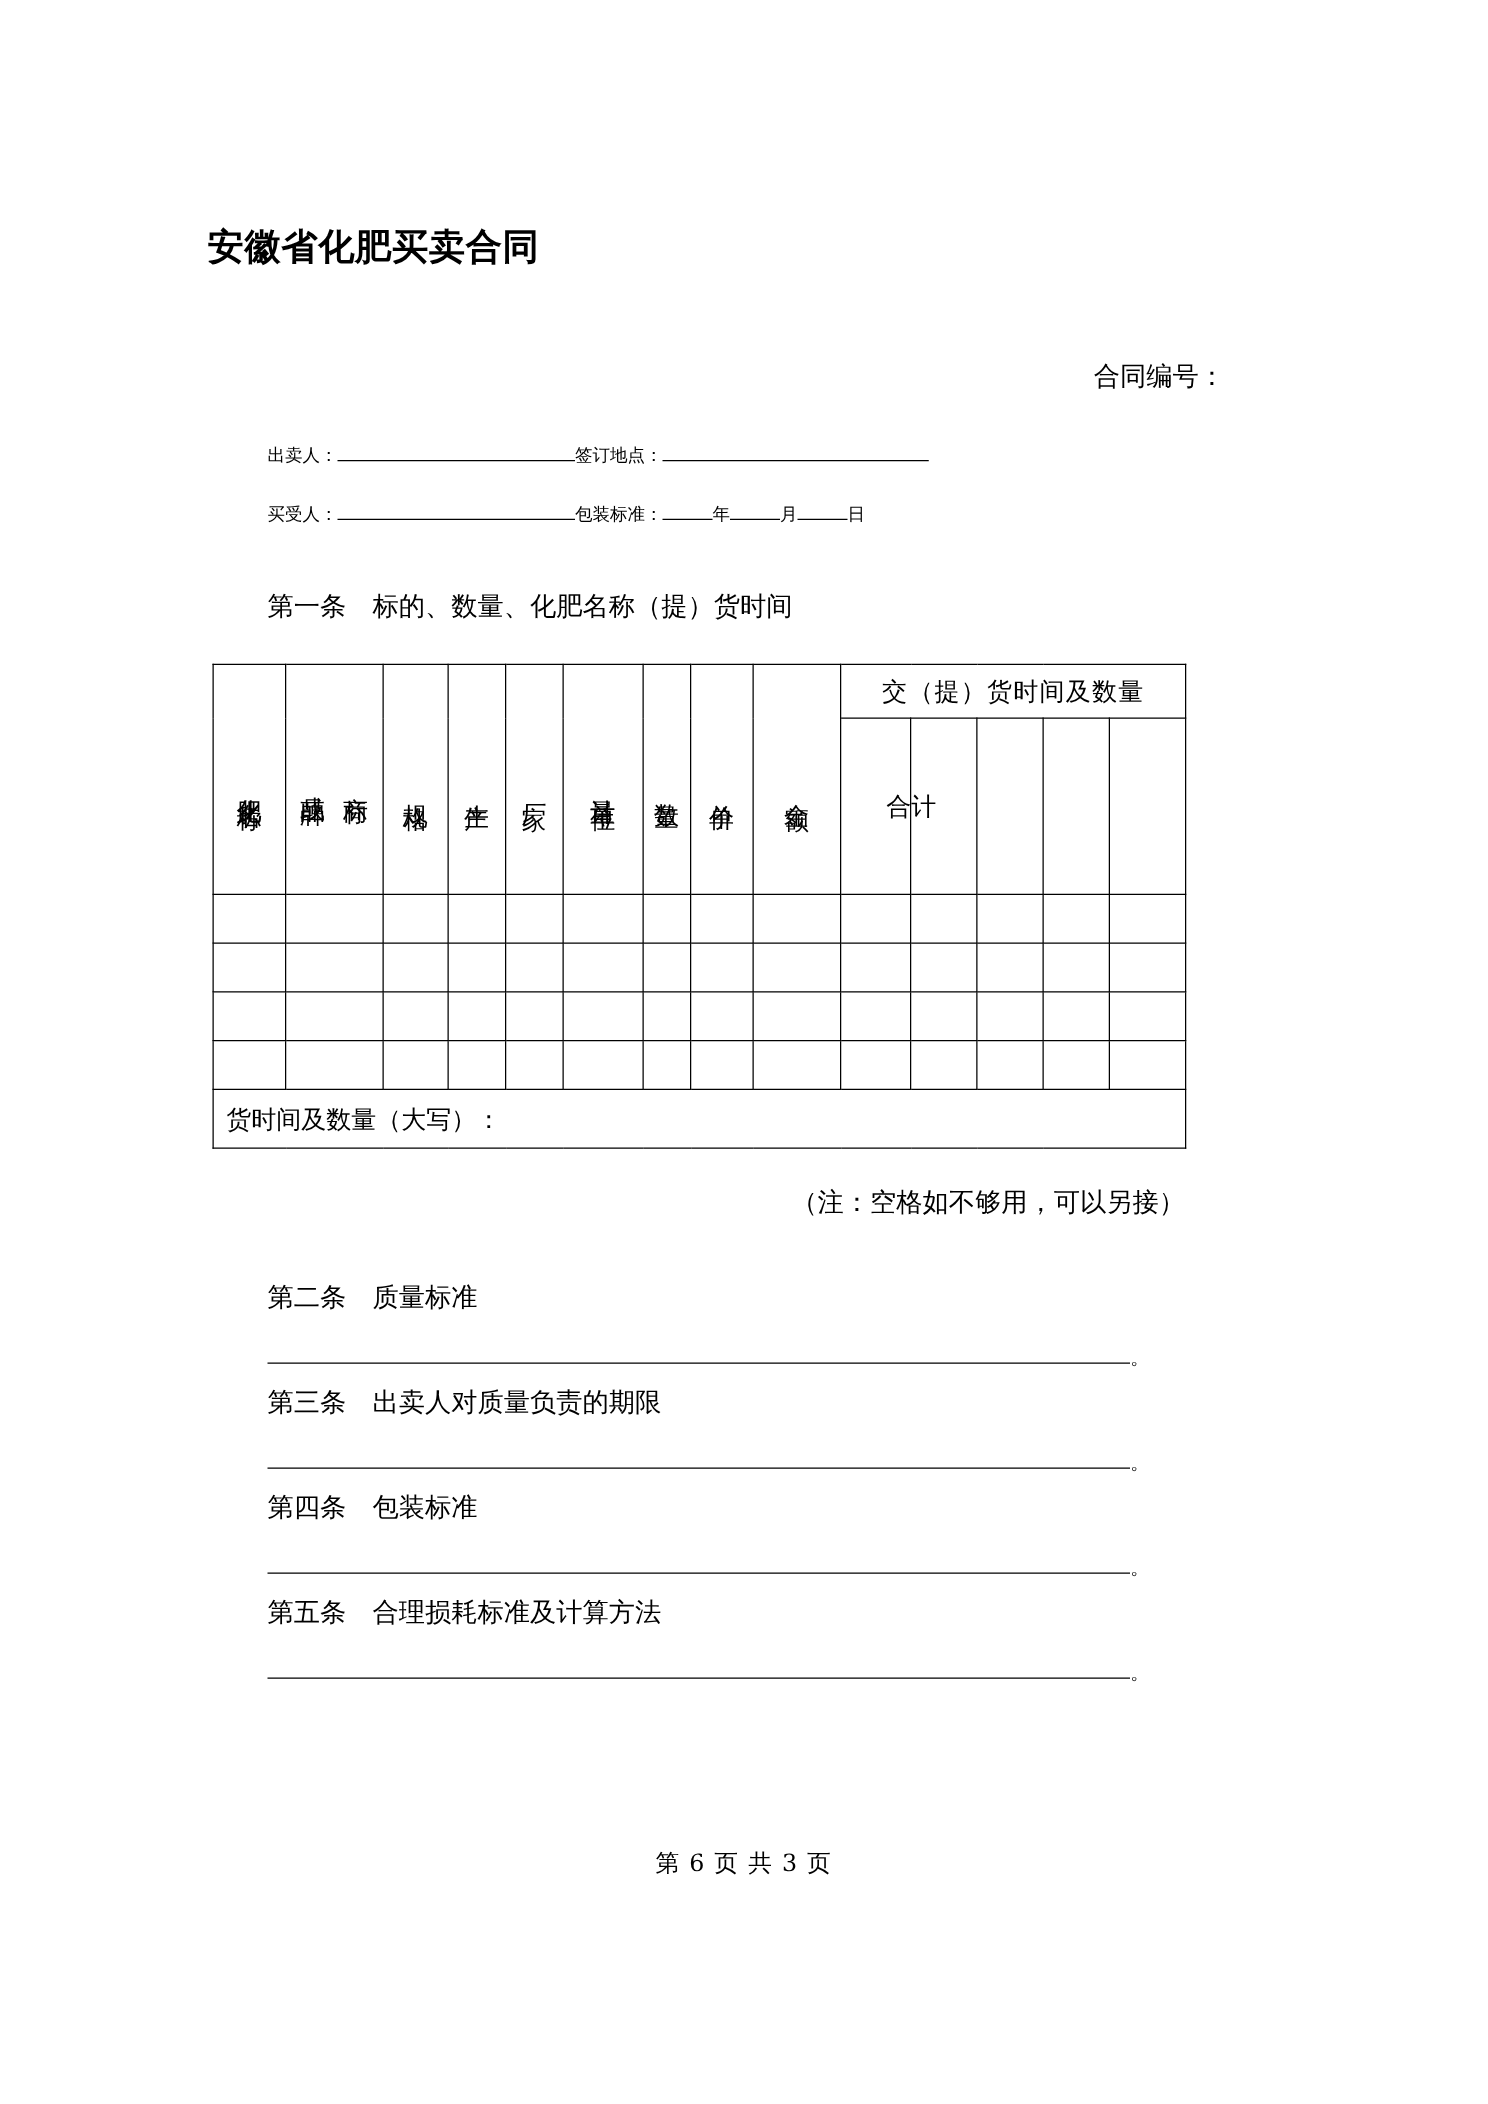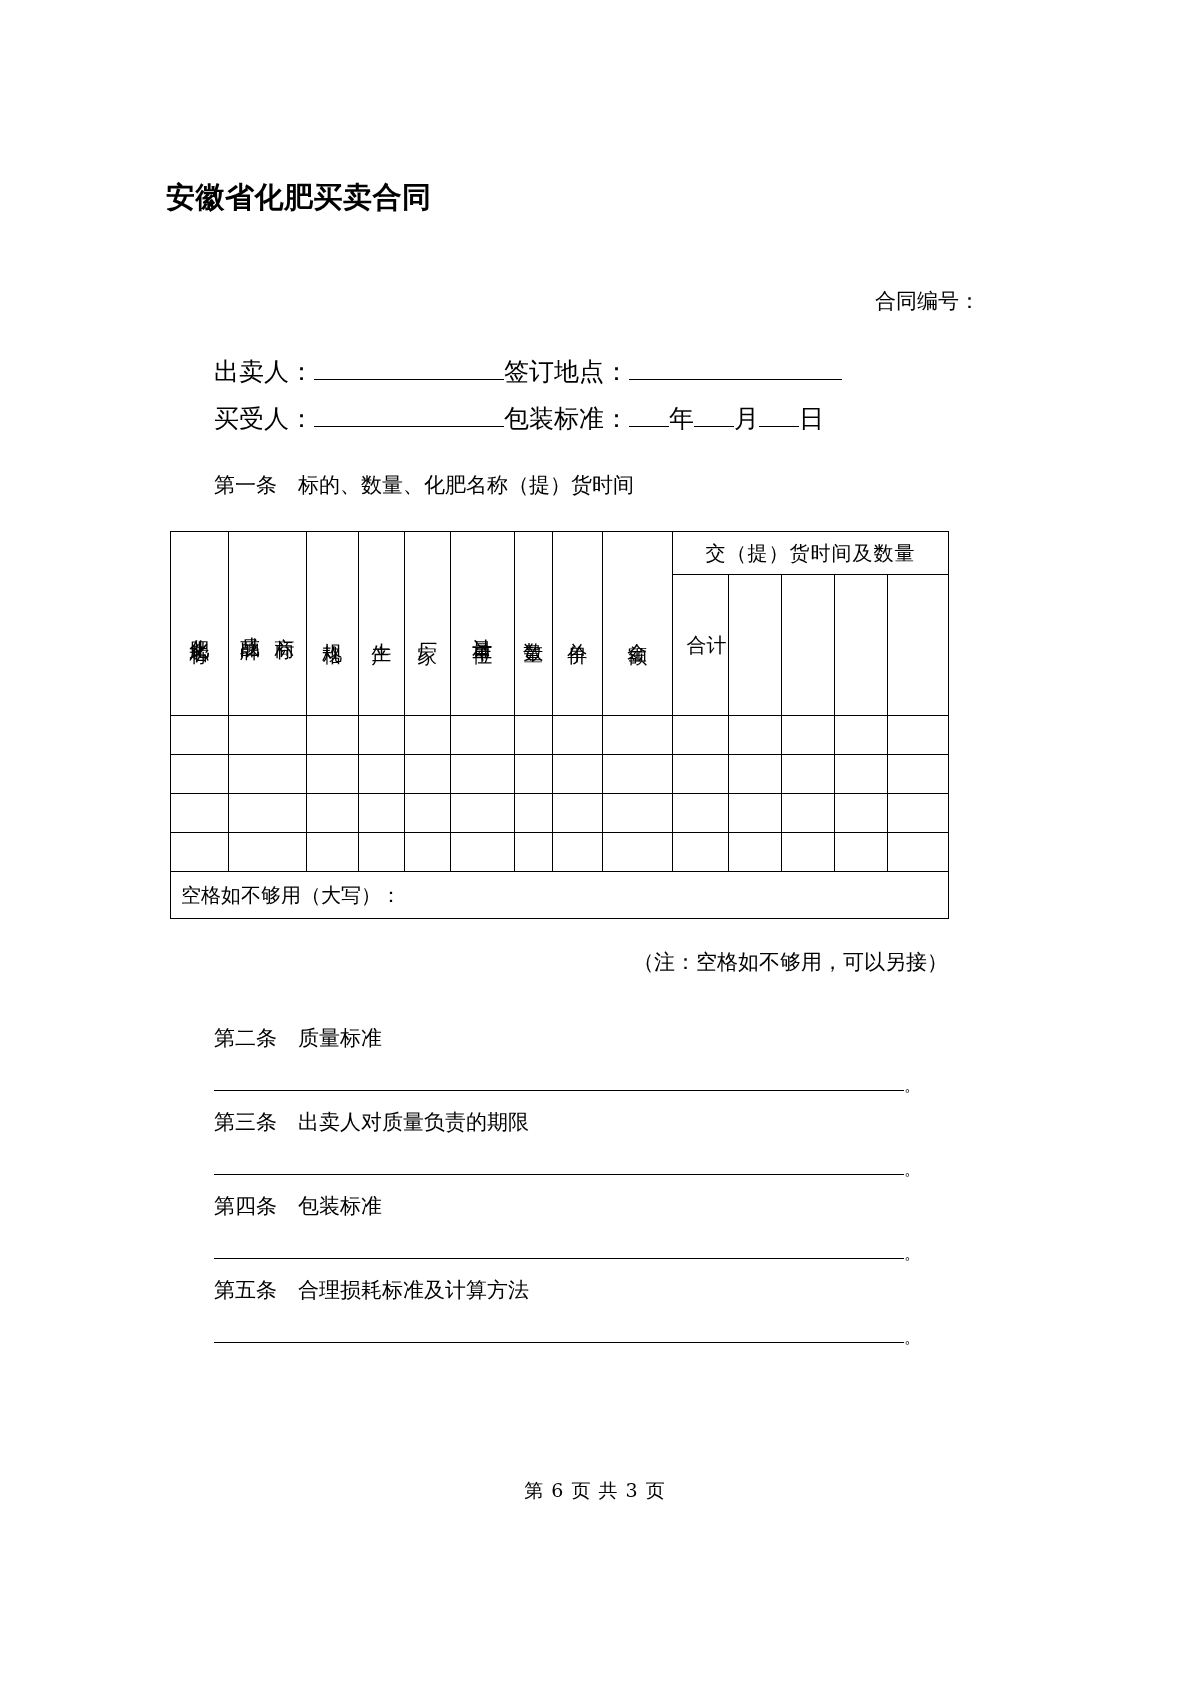--- a/index.html
+++ b/index.html
@@ -47,21 +47,21 @@
     text-align: right;
     font-size: 21px;
     white-space: nowrap;
     padding-left: 32px;
   }
 
   
   .party-line {
     position: absolute;
     left: 214px;
-    font-size: 25px;
+    font-size: 14px;
     white-space: nowrap;
     line-height: 1;
   }
   .party-line.row1 { top: 353px; }
   .party-line.row2 { top: 400px; }
   .blank-ul {
     display: inline-block;
     border-bottom: 1.6px solid #000;
     vertical-align: baseline;
     height: 1.05em;
@@ -236,21 +236,21 @@
           <th class="vert-head" rowspan="2">
             <span class="vert-inner">单价</span>
           </th>
           <th class="vert-head" rowspan="2">
             <span class="vert-inner">金额</span>
           </th>
           <th class="span-head" colspan="5">交（提）货时间及数量</th>
         </tr>
         <tr>
           <th class="sub-head">
-            <span style="display:inline-block;width:100%;text-align:center;padding-left:6px;">合计</span>
+            <span style="display:inline-block;width:100%;text-align:right;padding-left:6px;margin-left:15px;">合计</span>
           </th>
           <th class="sub-head"></th>
           <th class="sub-head"></th>
           <th class="sub-head"></th>
           <th class="sub-head"></th>
         </tr>
 
         <tr class="body-row">
           <td class="outer-l"></td>
           <td></td>
@@ -310,21 +310,21 @@
           <td></td>
           <td></td>
           <td></td>
           <td></td>
           <td></td>
           <td></td>
           <td></td>
         </tr>
 
         <tr class="total-row">
-          <td class="outer-l" colspan="14">空格如不够用（大写）：</td>
+          <td class="outer-l" colspan="14">货时间及数量（大写）：</td>
         </tr>
       </tbody>
     </table>
 
     <div class="table-note">（注：空格如不够用，可以另接）</div>
 
     <div class="article" style="top:1024px;"><span>第二条</span><span class="art-gap"></span><span>质量标准</span></div>
     <div class="fill-rule" style="top:1068px;"><span class="rule-line"></span><span class="period">。</span></div>
 
     <div class="article" style="top:1108px;"><span>第三条</span><span class="art-gap"></span><span>出卖人对质量负责的期限</span></div>

